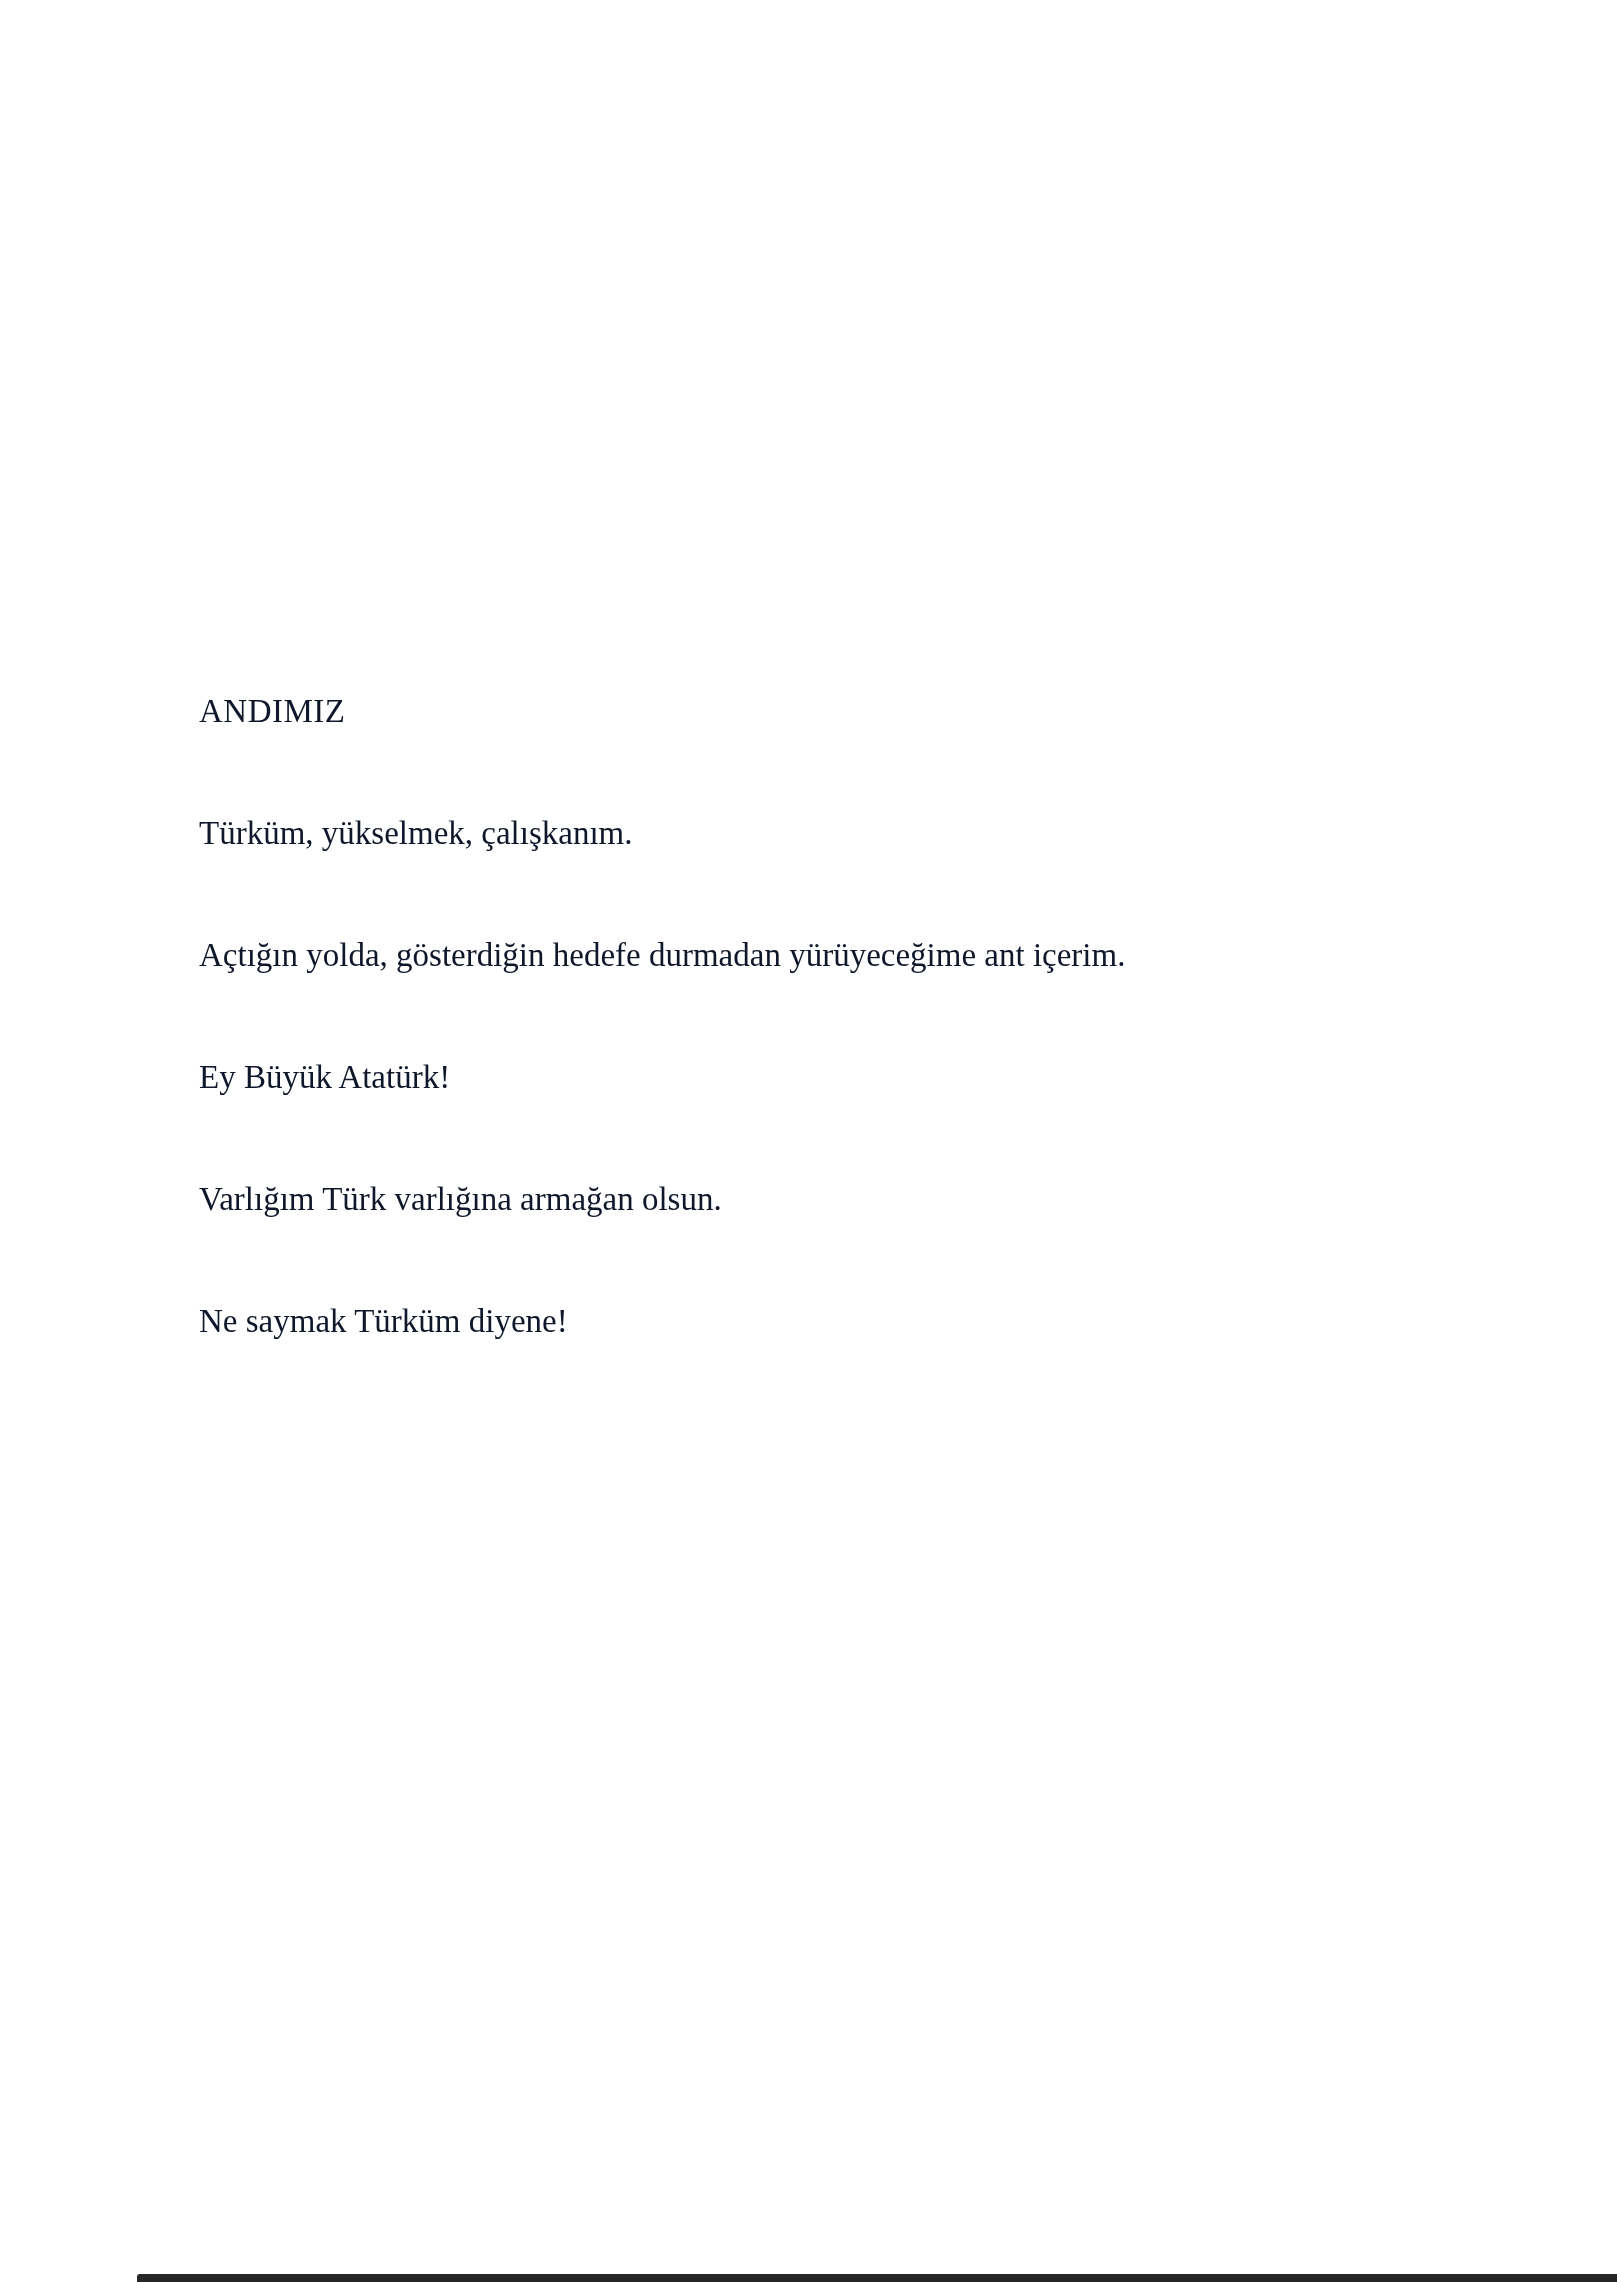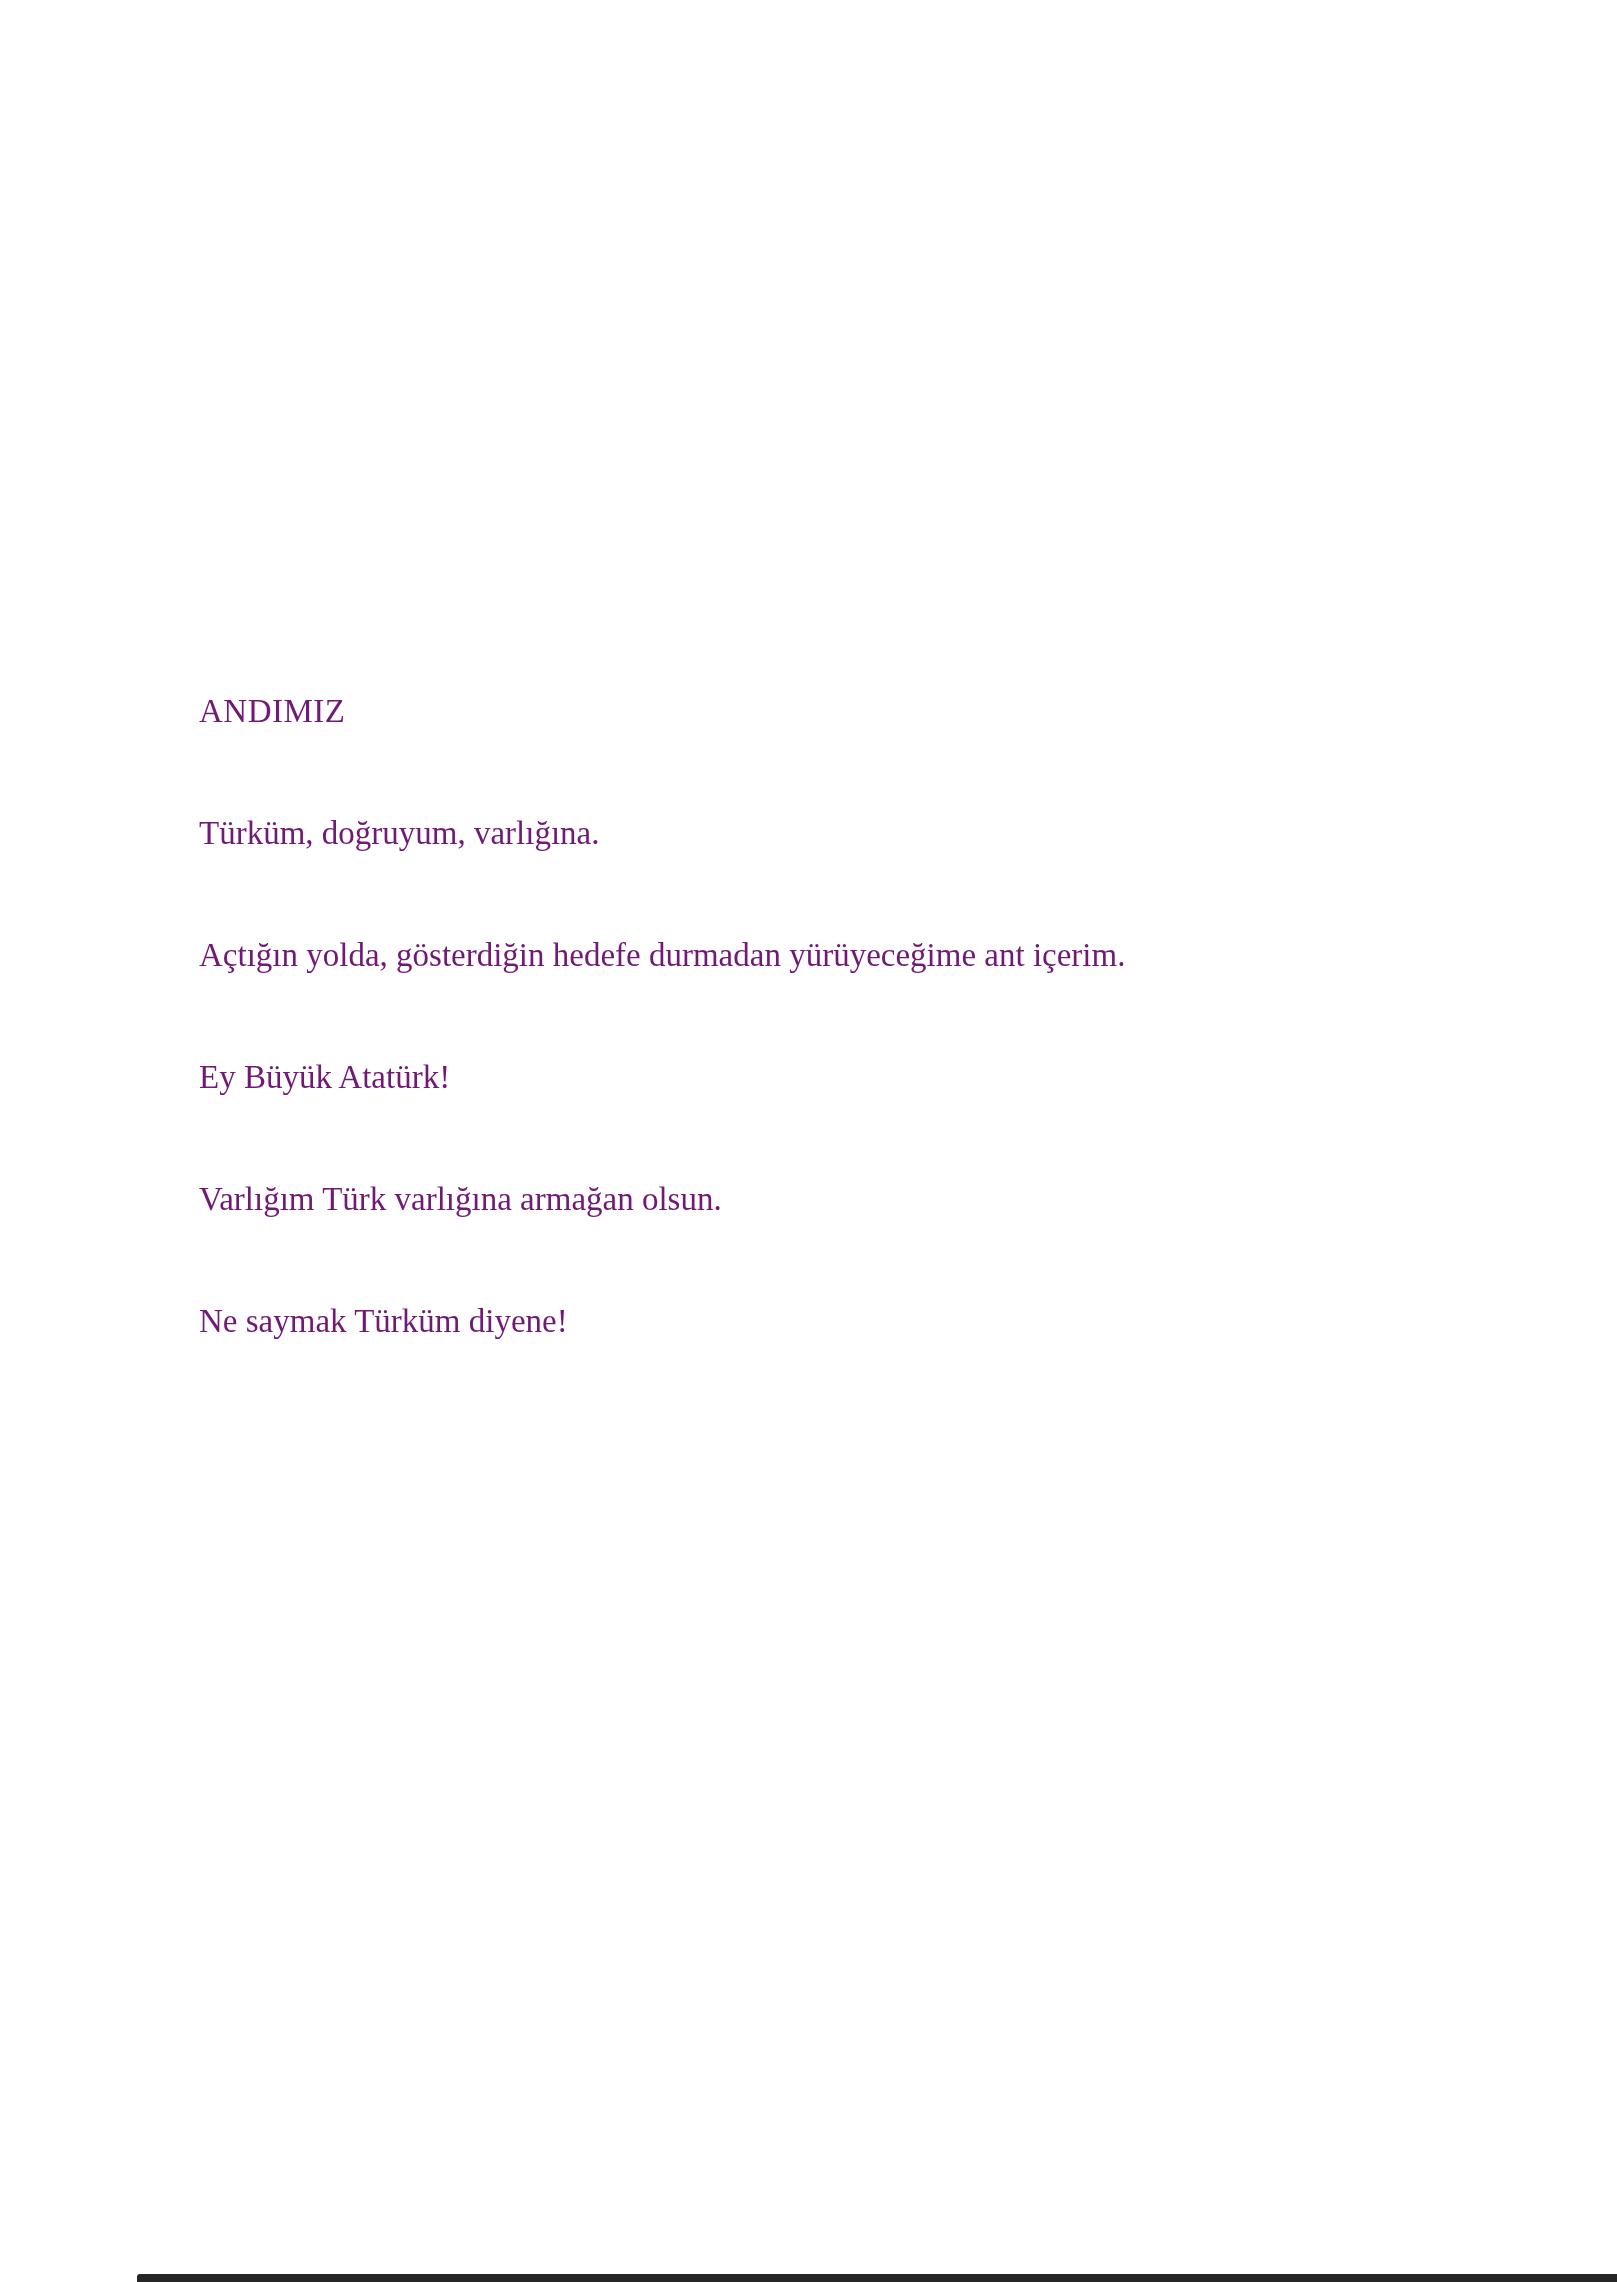--- a/index.html
+++ b/index.html
@@ -7,21 +7,21 @@
       padding: 0;
       background: #ffffff;
     }
     .page {
       position: relative;
       width: 1618px;
       height: 2282px;
       background: #ffffff;
       overflow: hidden;
       font-family: "Liberation Serif", "DejaVu Serif", serif;
-      color: #701a75;
+      color: #0f172a;
     }
     .content {
       position: absolute;
       left: 199px;
       top: 673px;
       width: 1219px;
     }
     .doc-title {
       font-size: 33px;
       font-weight: normal;
@@ -47,21 +47,21 @@
       border-radius: 2.9px 0 0 0;
     }
   </style>
 </head>
 <body>
 
 <div class="page">
   <div class="content">
     <h1 class="doc-title">ANDIMIZ</h1>
 
-    <p class="para">Türküm, doğruyum, varlığına.</p>
+    <p class="para">Türküm, yükselmek, çalışkanım.</p>
 
 
 
     <p class="para">Açtığın yolda, gösterdiğin hedefe durmadan yürüyeceğime ant içerim.</p>
 
     <p class="para">Ey Büyük Atatürk!</p>
 
     <p class="para">Varlığım Türk varlığına armağan olsun.</p>
 
     <p class="para">Ne saymak Türküm diyene!</p>

